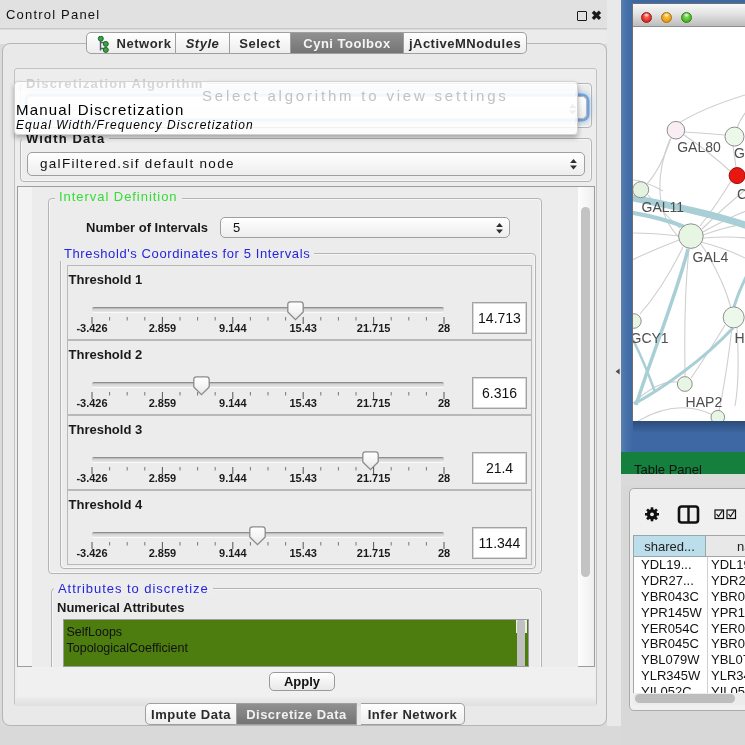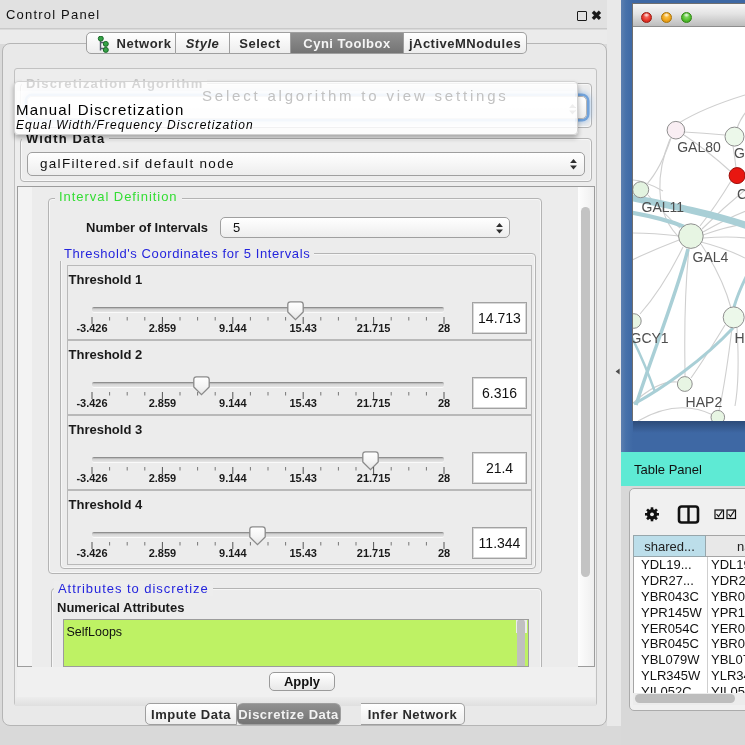--- a/index.html
+++ b/index.html
@@ -74,59 +74,59 @@
   border:1px solid #a2a2a2; box-shadow:inset 0 0 0 1px #d8d8d8; font-size:14px; color:#111;
   text-align:center; line-height:31px; }
 .ticks { position:absolute; left:0; top:51px; width:465px; height:7px; }
 .tlabels { position:absolute; left:0; top:56px; width:465px; height:13px; }
 .tlabels span { position:absolute; font-size:11px; font-weight:bold; color:#1a1a1a; transform:translateX(-50%); }
 
 
 #grp-at { left:51px; top:588px; width:491px; height:110px; }
 #grp-at-t { left:54px; top:581px; color:#2525dd; letter-spacing:0.95px; }
 #num-attr { left:57px; top:600px; font-size:13px; font-weight:bold; color:#1a1a1a; }
-#attr-list { left:63px; top:619px; width:466px; height:48px; background:#bef264; border:1px solid #9c9c9c;
+#attr-list { left:63px; top:619px; width:466px; height:48px; background:#4d7c0f; border:1px solid #9c9c9c;
   font-size:12.5px; color:#111; overflow:hidden; padding-top:3.5px; padding-left:0; }
 #attr-list div { padding-left:2.5px; height:16px; line-height:16px; }
 #attr-vsb { position:absolute; right:1px; top:-3.5px; width:11px; height:46px; background:#ededed; }
 #attr-vsb div { position:absolute; left:1px; top:2px; width:8px; height:60px; background:#c0c0c0; border-radius:4px; }
 
 
 #footer { left:17px; top:667px; width:578px; height:39px; background:#f0f0f0; }
 #applybtn { left:269px; top:672px; width:66px; height:19px; background:linear-gradient(#fff,#e8e8e8);
   border:1px solid #9a9a9a; border-radius:5px; font-size:13px; font-weight:bold; color:#111;
   text-align:center; line-height:17px; }
 
 
 .btab { top:703px; height:22px; border:1px solid #9f9f9f; border-left:none;
   background:linear-gradient(#ffffff,#ededed); color:#2b2b2b; font-size:13px; font-weight:bold;
   text-align:center; line-height:21px; letter-spacing:0.5px; }
 #btab1 { left:145px; width:92px; border-left:1px solid #9f9f9f; border-radius:5px 0 0 5px; }
-#btab2 { left:237px; width:104px; background:linear-gradient(#909090,#747474); color:#f2f2f2;border-radius:6px; }
+#btab2 { left:237px; width:120px; background:linear-gradient(#909090,#747474); color:#f2f2f2; }
 #btab3 { left:361px; width:104px; border-radius:0 5px 5px 0; }
 
 
 #popup { left:14px; top:81px; width:564px; height:54px; background:rgba(255,255,255,0.82);
   border:1px solid #d2d2d2; border-radius:4px; box-shadow:0 3px 5px rgba(0,0,0,0.3); }
 #popup .p0 { position:absolute; left:187px; top:5px; font-size:15px;
   color:#c2c2c2; letter-spacing:2.8px; }
 #popup .p1 { position:absolute; left:1px; top:19px; font-size:15px; font-weight:normal; color:#000; letter-spacing:1.2px; }
 #popup .p2 { position:absolute; left:1px; top:36px; font-size:12px; color:#000; letter-spacing:1.05px;font-style:italic; }
 
 
 #divarrow { left:615px; top:368px; width:5px; height:7px; }
 
 
 #bluebg { left:621px; top:0; width:124px; height:452px; background:linear-gradient(90deg,#5d80b0 0,#4671aa 5px,#3e68a4 12px); }
 #netwin { left:632px; top:3px; width:115px; height:418px; border:1px solid #6f6f6f; background:#fff; }
 #nettitle { left:0; top:0; width:114px; height:23px; background:linear-gradient(#f7f7f7 0,#e3e3e3 45%,#cecece 75%,#bdbdbd 100%); border-bottom:1px solid #8e8e8e; }
 .tl-btn { position:absolute; top:8px; width:11px; height:11px; border-radius:50%; }
 #netcanvas { left:0; top:24px; width:113px; height:393px; background:#fff; overflow:hidden; }
 
-#tpbar { left:621px; top:452px; width:124px; height:34px; background:#5eead4; }
+#tpbar { left:621px; top:452px; width:124px; height:22px; background:#15803d; }
 #tpbar .t { position:absolute; left:13px; top:10px; font-size:13px; color:#111; }
 #tpbelow { left:621px; top:486px; width:124px; height:259px; background:#d8d8d8; }
 #tablepanel { left:629px; top:488px; width:130px; height:223px; background:#f0f0f0;
   border:1px solid #ababab; border-radius:5px; }
 
 #tbl-header1 { left:633px; top:535px; width:73px; height:22px; background:#bcdeea; border:1px solid #97a6ab;
   font-size:13px; color:#222; text-align:center; line-height:21px; }
 #tbl-header2 { left:706px; top:535px; width:80px; height:22px; background:#e8e8e8; border:1px solid #a5a5a5; border-left:none;
   font-size:13px; color:#222; padding-left:31px; line-height:21px; }
 #tbl-body { left:633px; top:557px; width:112px; height:136px; background:#fff; border-left:1px solid #a5a5a5; overflow:hidden; }
@@ -387,20 +387,21 @@
       </div>
     <div class="vbox">11.344</div>
   </div>
   </div>
 
 <div class="abs group" id="grp-at"></div>
 <div class="abs gtitle" id="grp-at-t">Attributes to discretize</div>
 <div class="abs" id="num-attr">Numerical Attributes</div>
 <div class="abs" id="attr-list">
   <div>SelfLoops</div>
+  <div>TopologicalCoefficient</div>
   <div id="attr-vsb">
       <div></div>
     </div>
 </div>
 
 <div class="abs" id="footer"></div>
 <div class="abs" style="left:15px;top:697px;width:581px;height:9px;background:linear-gradient(#ededed,#dfdfdf)"></div>
 <div class="abs" id="applybtn">Apply</div>
 
 <div class="abs btab" id="btab1">Impute Data</div>

